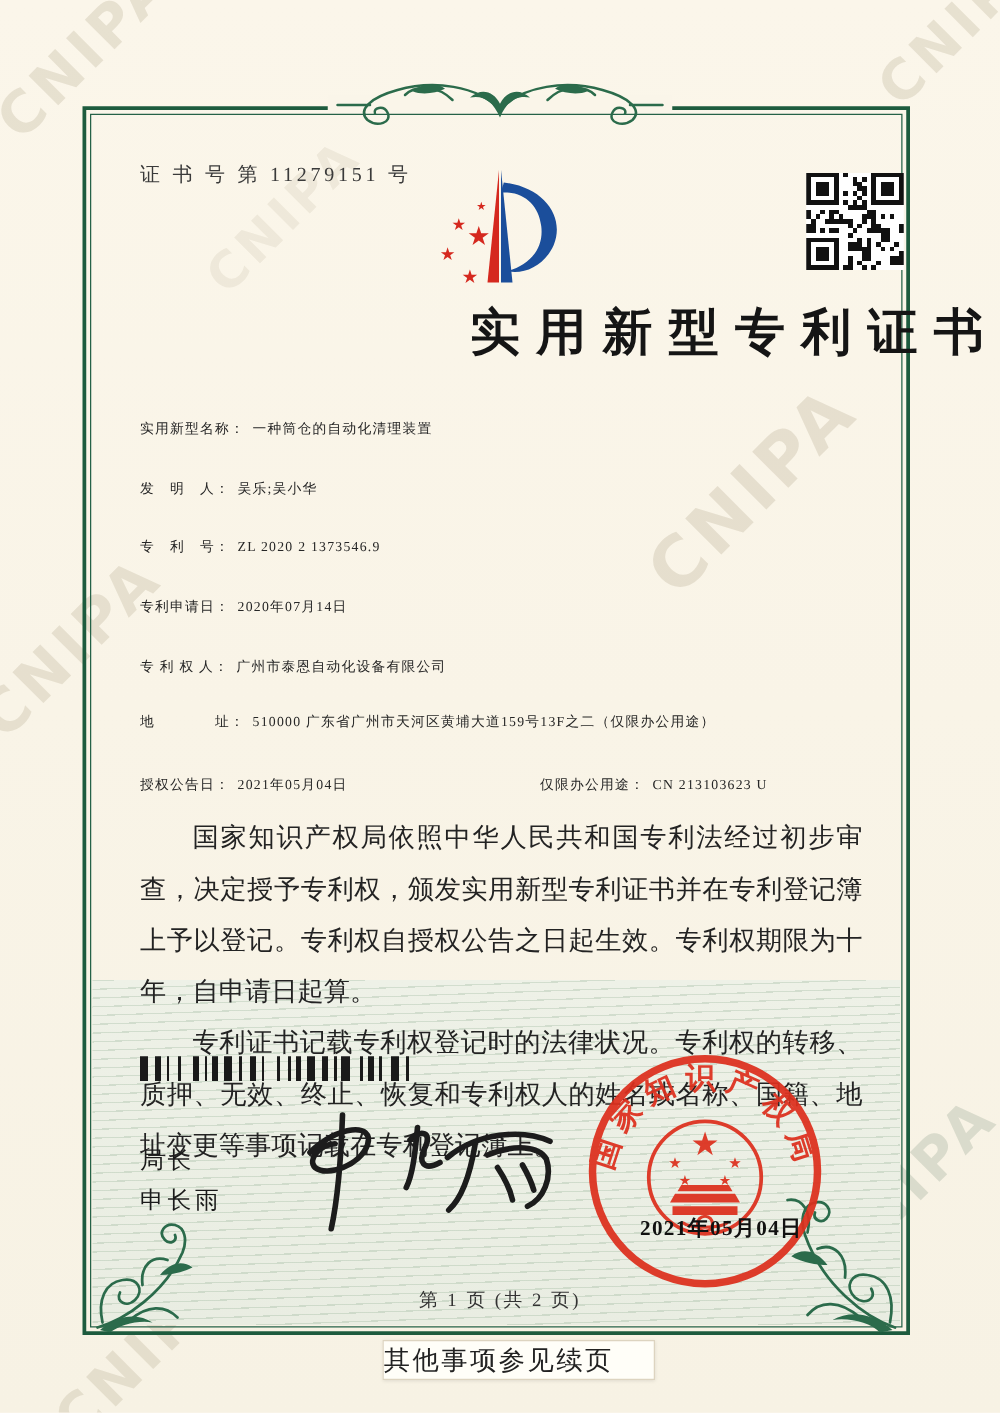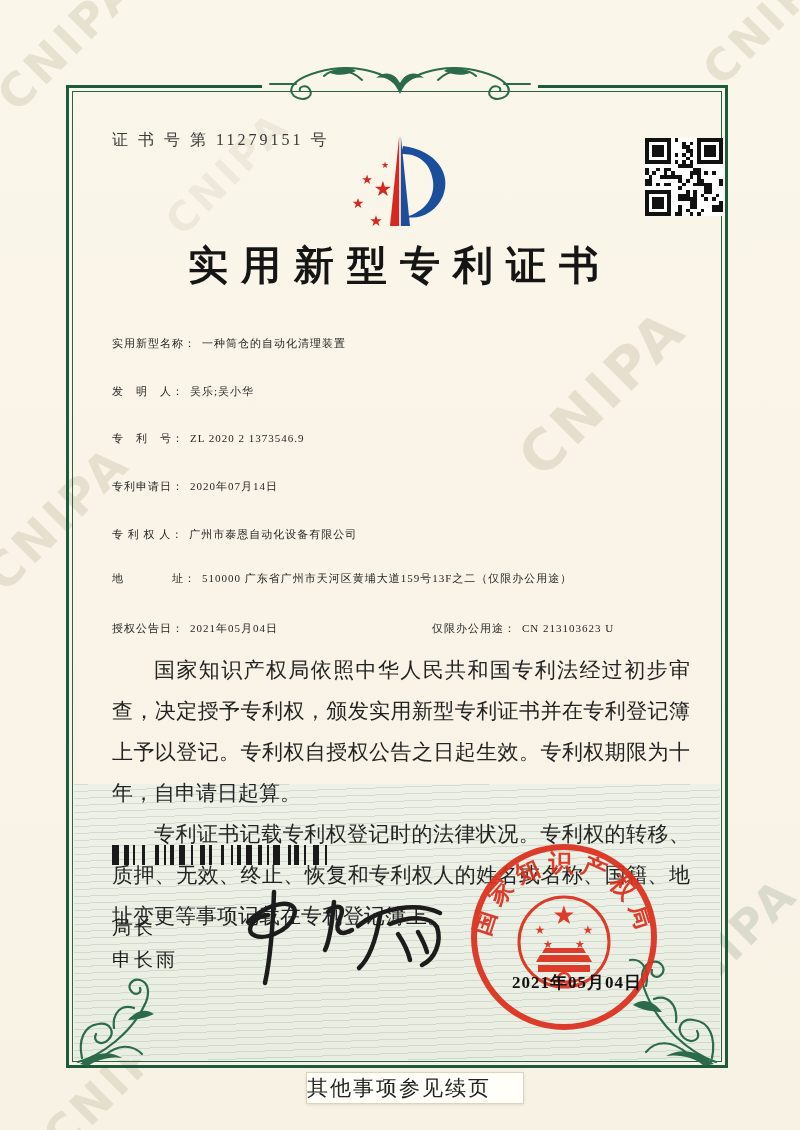--- a/index.html
+++ b/index.html
@@ -13,21 +13,21 @@
   
   .frame{position:absolute;left:66px;top:85px;width:662px;height:983px;
          border:3px solid #1d5b3e;box-sizing:border-box;}
   .frame-inner{position:absolute;inset:3px;border:1.5px solid #256248;}
   .wave-panel{position:absolute;left:5px;right:5px;bottom:5px;height:276px;
       background:
         repeating-linear-gradient(178deg, rgba(110,150,115,0.22) 0 1px, rgba(0,0,0,0) 1px 7px),
         linear-gradient(#eef1e7,#e9ede2);}
   
   .cert-no{position:absolute;left:112px;top:130px;font-size:16px;letter-spacing:3px;color:#3a3a3a;}
-  .title{position:absolute;left:0;top:238px;width:800px;text-align:center;
+  .title{position:absolute;left:0;top:238px;width:800px;text-align:right;
          font-size:40px;font-weight:bold;letter-spacing:13px;color:#151515;}
   .field-row{position:absolute;left:112px;width:590px;font-size:11px;color:#262626;
              letter-spacing:1px;line-height:1.45;}
   .field-label{white-space:pre;}
   .field-value{margin-left:6px;}
   .addr-row{display:flex;}
   .addr-row .field-value{display:inline-block;width:468px;vertical-align:top;}
   .grant2{position:absolute;left:320px;top:0;}
   .body-text{position:absolute;left:112px;top:650px;width:578px;font-size:21px;
              line-height:1.95;color:#232323;text-align:justify;}
@@ -329,16 +329,17 @@
       <path d="M74,124 L130,124 L126,117 L78,117 Z" stroke="none"></path>
       <path d="M80,115 L124,115 L121,110 L83,110 Z" stroke="none"></path>
       <rect x="76" y="127" width="52" height="7" stroke="none"></rect>
       <circle cx="102" cy="141" r="6" fill="none" stroke-width="2.5"></circle>
       <path d="M84,140 C90,145 114,145 120,140" fill="none" stroke-width="2.5"></path>
     </g>
   </svg>
 
   <div class="seal-date">2021年05月04日</div>
 
+  <div class="page-footer">第 1 页 (共 2 页)</div>
 
   <div class="note-box">其他事项参见续页</div>
 
 </div>
 
 </body></html>

